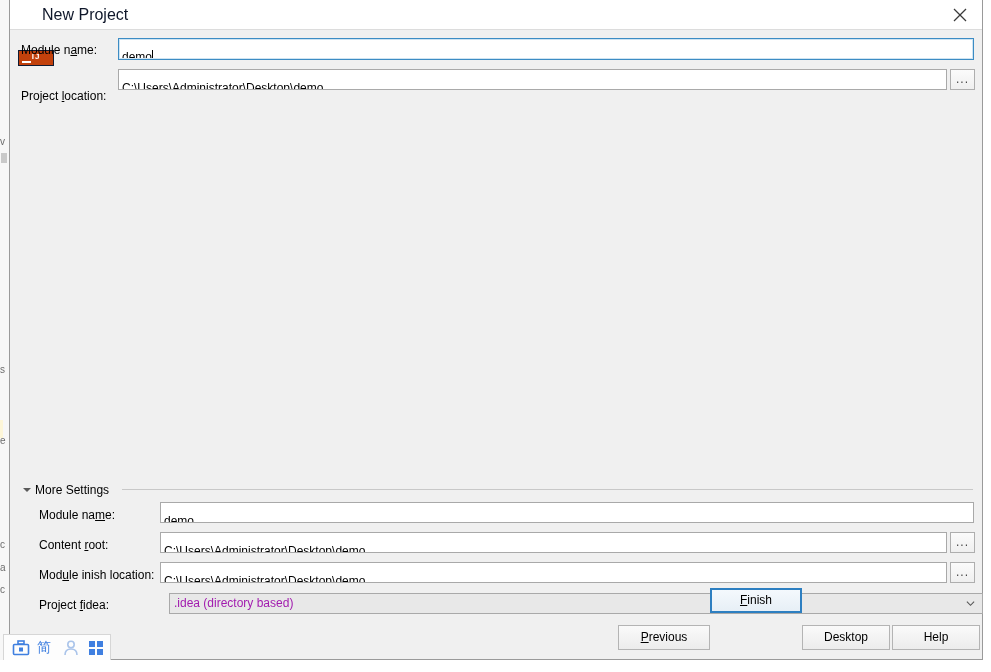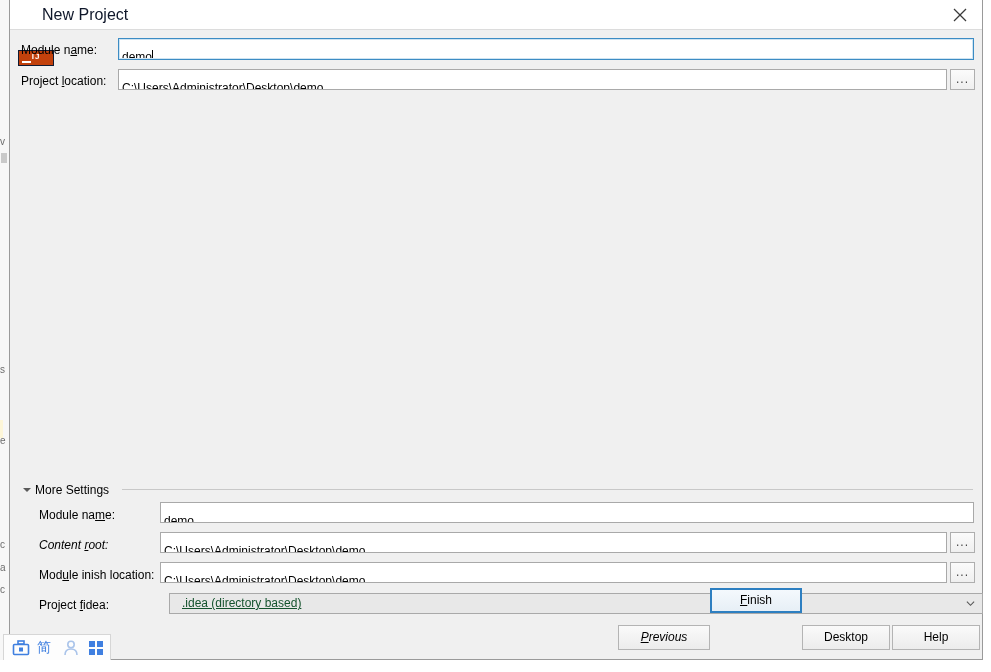--- a/index.html
+++ b/index.html
@@ -221,27 +221,26 @@
   
   #project-format-combo {
     position: absolute;
     left: 159px; top: 593px;
     width: 814px;
     height: 21px;
     box-sizing: border-box;
     background: #e8e8e8;
     border: 1px solid #a9a9a9;
     font-size: 12px;
-    color: #14532d;
+    color: #a21caf;
     line-height: 19px;
-    padding-left: 12px;
+    padding-left: 4px;
     white-space: nowrap;
     overflow: hidden;
     cursor: default;
-    text-decoration: underline;
   }
   #project-format-chevron {
     position: absolute;
     right: 7px; top: 5px;
     width: 9px; height: 9px;
   }
 
   
   .dlg-btn {
     position: absolute;
@@ -330,56 +329,56 @@
         <svg width="14" height="14" viewBox="0 0 14 14">
           <line x1="1" y1="1" x2="13" y2="13" stroke="#3a3a3a" stroke-width="1.2"></line>
           <line x1="13" y1="1" x2="1" y2="13" stroke="#3a3a3a" stroke-width="1.2"></line>
         </svg>
       </div>
     </div>
 
     <div class="lbl" style="left:11px; top:42px;"><span>Module n</span><span class="u">a</span><span>me:</span></div>
     <div class="field focused" style="left:108px; top:38px; width:856px; height:22px;"><span>demo</span><span class="caret"></span></div>
 
-    <div class="lbl" style="left:11px; top:73px;"><span>Project </span><span class="u">l</span><span>ocation:</span></div>
+    <div class="lbl" style="left:11px; top:88px;"><span>Project </span><span class="u">l</span><span>ocation:</span></div>
     <div class="field" style="left:108px; top:69px; width:829px; height:21px;"><span>C:\Users\Administrator\Desktop\demo</span></div>
     <div class="browse-btn" style="left:940px; top:69px; height:21px;">
         <span>...</span>
       </div>
 
     <div id="more-settings-header">
       <div id="more-settings-triangle"></div>
       <div id="more-settings-label"><span>Mor</span><span class="u">e</span><span> Settings</span></div>
     </div>
     <div id="more-settings-rule"></div>
 
     <div class="lbl" style="left:29px; top:507px;"><span>Module na</span><span class="u">m</span><span>e:</span></div>
     <div class="field" style="left:150px; top:502px; width:814px; height:21px;"><span>demo</span></div>
 
-    <div class="lbl" style="left:29px; top:537px;font-style:italic;"><span>Content </span><span class="u">r</span><span>oot:</span></div>
+    <div class="lbl" style="left:29px; top:537px;"><span>Content </span><span class="u">r</span><span>oot:</span></div>
     <div class="field" style="left:150px; top:532px; width:787px; height:21px;"><span>C:\Users\Administrator\Desktop\demo</span></div>
     <div class="browse-btn" style="left:940px; top:532px; height:21px;">
         <span>...</span>
       </div>
 
     <div class="lbl" style="left:29px; top:567px;"><span>Mod</span><span class="u">u</span><span>le inish location:</span></div>
     <div class="field" style="left:150px; top:562px; width:787px; height:21px;"><span>C:\Users\Administrator\Desktop\demo</span></div>
     <div class="browse-btn" style="left:940px; top:562px; height:21px;">
         <span>...</span>
       </div>
 
     <div class="lbl" style="left:29px; top:597px;"><span>Project </span><span class="u">f</span><span>idea:</span></div>
     <div id="project-format-combo">
       <span>.idea (directory based)</span>
       <svg id="project-format-chevron" viewBox="0 0 10 10">
         <polyline points="1,3 5,7 9,3" fill="none" stroke="#555" stroke-width="1.2"></polyline>
       </svg>
     </div>
 
-    <div class="dlg-btn" style="left:608px; top:625px; width:92px;font-style:italic;"><span class="u">P</span><span>revious</span></div>
+    <div class="dlg-btn" style="left:608px; top:625px; width:92px;"><span class="u">P</span><span>revious</span></div>
     <div class="dlg-btn default" style="left:700px; top:588px; width:92px;"><span class="u">F</span><span>inish</span></div>
     <div class="dlg-btn" style="left:792px; top:625px; width:88px;">Desktop</div>
     <div class="dlg-btn" style="left:882px; top:625px; width:88px;">Help</div>
 
   </div>
 
   <div id="ime-bar">
 
     <div class="ime-item" style="left:8px;">
       <svg width="18" height="18" viewBox="0 0 18 18">

